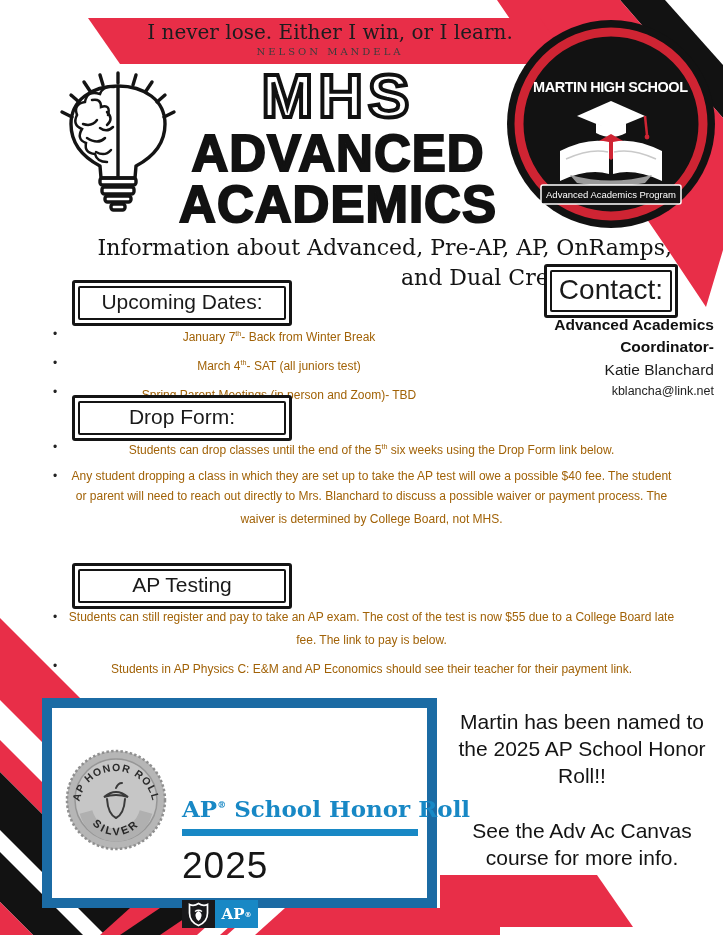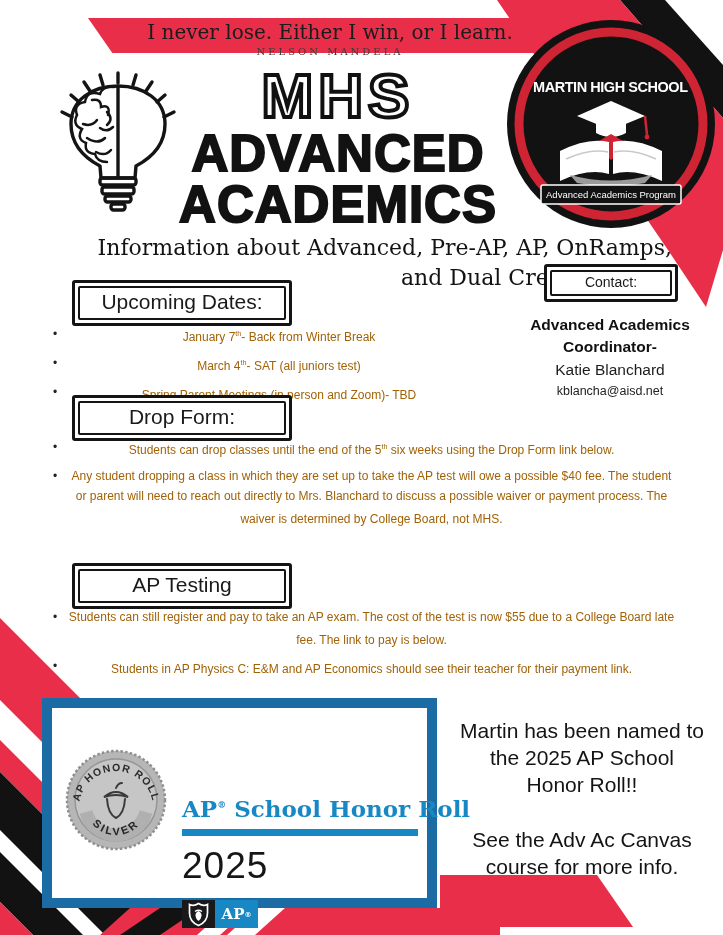--- a/index.html
+++ b/index.html
@@ -5,21 +5,21 @@
   html,body{margin:0;padding:0;background:#e9e9e9;}
   .page{
     position:relative;width:723px;height:935px;margin:0 auto;background:#ffffff;
     overflow:hidden;font-family:"Liberation Sans",sans-serif;color:#161616;
   }
   .deco{position:absolute;left:0;top:0;z-index:0;}
   .abs{position:absolute;}
 
   
   .banner{
-    left:88px;top:18px;width:484px;height:35px;background:#e82e48;z-index:1;
+    left:88px;top:18px;width:484px;height:46px;background:#e82e48;z-index:1;
     clip-path:polygon(0 0,452px 0,484px 46px,32px 46px);
     text-align:center;padding-top:2px;box-sizing:border-box;
   }
   .banner .q{font-family:"DejaVu Serif","Liberation Serif",serif;font-size:20px;color:#1c1c1e;}
   .banner .a{font-family:"DejaVu Serif","Liberation Serif",serif;font-size:10px;letter-spacing:3px;color:#3c3c3c;margin-top:2px;}
 
   
   .mhs{
     left:188px;top:64px;width:300px;text-align:center;z-index:1;
     font-size:62px;font-weight:bold;letter-spacing:5px;line-height:64px;color:#111;
@@ -44,41 +44,41 @@
 
   
   .blist{position:absolute;z-index:1;list-style:none;margin:0;padding:0;}
   .blist li{position:relative;padding-left:18px;font-size:12px;color:#a16207;text-align:center;}
   .blist li::before{content:"\2022";position:absolute;left:3px;color:#222;}
   .ulist li{line-height:26px;}
   .plist li{line-height:20px;margin-bottom:6px;}
   sup{font-size:60%;}
 
   
-  .contact-info{left:506px;top:314px;width:208px;text-align:center;z-index:1;}
+  .contact-info{left:506px;top:314px;width:208px;text-align:right;z-index:1;}
   .contact-info .b{font-weight:bold;font-size:15.5px;line-height:22px;color:#111;}
   .contact-info .n{font-size:15.5px;line-height:23px;color:#1c1c1c;}
   .contact-info .e{font-size:12.5px;line-height:20px;color:#222;}
 
   
   .card{left:42px;top:698px;width:375px;height:190px;border:10px solid #1b6ba4;background:#fff;z-index:2;}
   .hr-block{left:182px;top:795px;width:240px;z-index:3;}
   .hr-title{font-family:"DejaVu Serif","Liberation Serif",serif;font-weight:bold;font-size:23px;color:#1888c5;white-space:nowrap;}
   .hr-title sup{font-size:9px;}
   .hr-bar{width:236px;height:7px;background:#1888c5;margin-top:7px;}
   .hr-year{font-size:37px;color:#161616;margin-top:9px;letter-spacing:1px;}
   .hr-badges{margin-top:13px;display:flex;}
   .badge-black{width:33px;height:28px;background:#19191b;display:flex;align-items:center;justify-content:center;}
   .badge-blue{width:43px;height:28px;background:#1888c5;display:flex;align-items:center;justify-content:center;
               color:#fff;font-family:"DejaVu Serif","Liberation Serif",serif;font-weight:bold;font-size:15px;}
   .badge-blue sup{font-size:7px;}
 
   
   .announce{left:443px;top:701px;width:278px;text-align:center;z-index:2;font-size:21px;line-height:27px;color:#141414;}
-  .announce p{margin:16px;text-align:center;}
+  .announce p{margin:7px;text-align:center;}
   .announce p + p{margin-top:28px;}
 </style>
 </head>
 <body>
 
 <div class="page">
 
   <svg class="deco" width="723" height="935" viewBox="0 0 723 935">
     <polygon points="620,0 665,0 723,65 723,118" fill="#121212"></polygon>
     <polygon points="497,0 620,0 723,118 723,250 706,307 668,250" fill="#e82e48"></polygon>
@@ -163,27 +163,27 @@
   <div class="hbox" style="left:72px;top:280px;width:220px">
     <div class="inner">Upcoming Dates:</div>
   </div>
   <ul class="blist ulist" style="left:50px;top:321px;width:440px">
     <li><span>January 7</span><sup>th</sup><span>- Back from Winter Break</span></li>
     <li><span>March 4</span><sup>th</sup><span>- SAT (all juniors test)</span></li>
     <li><span>Spring Parent Meetings (in person and Zoom)- TBD</span><sup></sup><span></span></li>
   </ul>
 
   <div class="hbox" style="left:544px;top:264px;width:134px">
-    <div class="inner" style="font-size:14px">Contact:</div>
+    <div class="inner" style="font-size:28px">Contact:</div>
   </div>
   <div class="abs contact-info">
     <div class="b">Advanced Academics</div>
     <div class="b">Coordinator-</div>
     <div class="n">Katie Blanchard</div>
-    <div class="e">kblancha@aisd.net</div>
+    <div class="e">kblancha@link.net</div>
   </div>
 
   <div class="hbox" style="left:72px;top:395px;width:220px">
     <div class="inner">Drop Form:</div>
   </div>
   <ul class="blist plist" style="left:50px;top:437px;width:625px">
     <li><span>Students can drop classes until the end of the 5</span><sup>th</sup><span> six weeks using the  Drop Form link below.</span></li>
     <li><span>Any student dropping a class in which they are set up to take the AP test will owe a possible $40 fee. The student or parent will need to reach out directly to Mrs. Blanchard to discuss a possible waiver or payment process. The waiver is determined by College Board, not MHS.</span><sup></sup><span></span></li>
   </ul>
 

